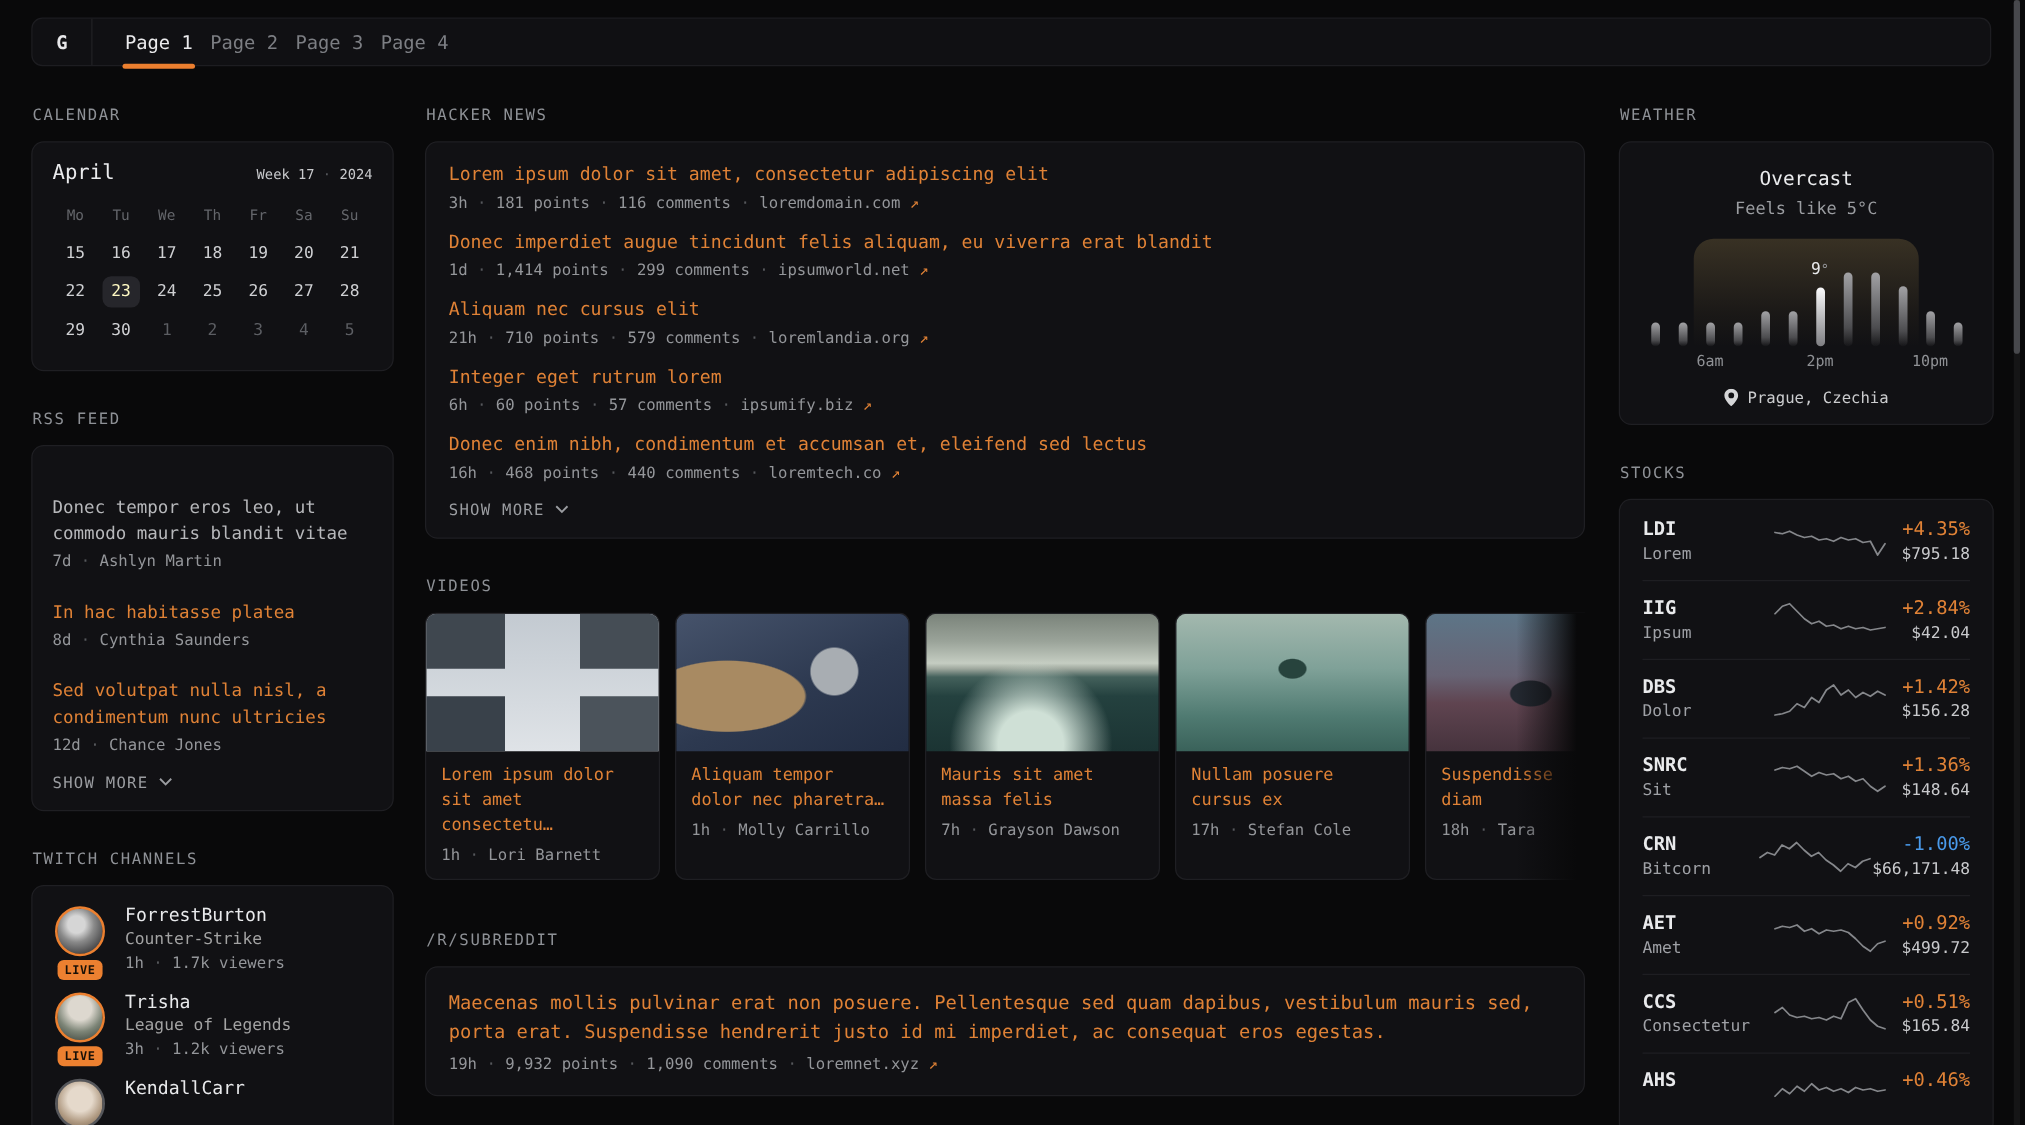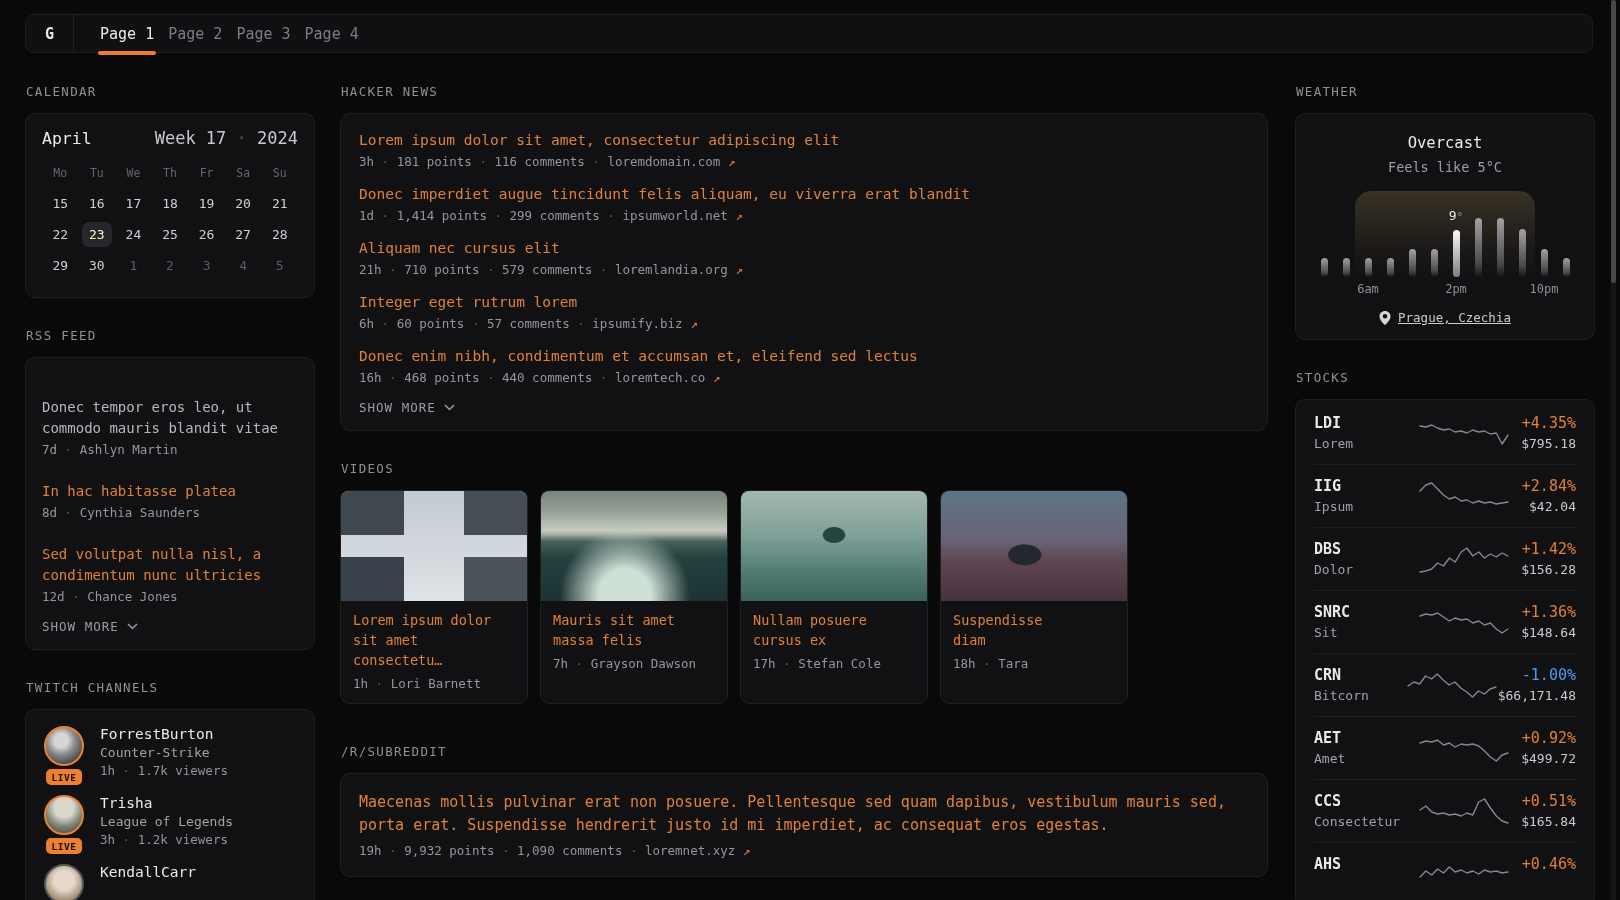--- a/index.html
+++ b/index.html
@@ -49,21 +49,21 @@
   .dot{color:#56585c;}
   .arrow{color:#e08236;}
   .show-more{
     font-size:12.5px;letter-spacing:1px;color:#9b9da1;
     display:flex;align-items:center;gap:8px;cursor:pointer;margin-top:2px;
   }
   
   .cal-card{padding:14px 16px 16px;}
   .cal-head{display:flex;justify-content:space-between;align-items:baseline;}
   .cal-month{font-size:16.5px;color:#eaebed;}
-  .cal-week{font-size:17px;color:#c8c9cc;}
+  .cal-week{font-size:11px;color:#c8c9cc;}
   .cal-grid{display:grid;grid-template-columns:repeat(7,1fr);margin-top:12px;}
   .cal-wd{text-align:center;font-size:11.5px;color:#64666b;padding:6px 0 8px;}
   .cal-day{text-align:center;font-size:13px;color:#cfd0d3;padding:8px 0;}
   .cal-day.muted{color:#5c5e63;}
   .cal-day .dnum{padding:5px 7px;border-radius:7px;}
   .cal-day.selected .dnum{background:#26262b;color:#fef9c3;}
   
   .rss-card{padding:15px 16px;}
   .feed-item{margin-bottom:15px;margin-top:24px;}
   .feed-title{font-size:14px;line-height:21px;color:#e08236;cursor:pointer;}
@@ -153,21 +153,21 @@
   }
   .w-bar{
     position:absolute;width:7px;bottom:0;border-radius:4px;
     background:linear-gradient(180deg,#a2a2a5,#4c4c4f 75%,rgba(60,60,62,.1));
   }
   .w-bar.hl{background:linear-gradient(180deg,#fbfbfc,#7e7e82);}
   .w-temp{position:absolute;font-size:13px;color:#e9eaec;transform:translateX(-50%);white-space:nowrap;}
   .w-temp .deg{color:#97999d;font-size:11px;}
   .w-xlabels{position:relative;width:264px;height:15px;margin:5px auto 0;}
   .w-xlabels span{position:absolute;transform:translateX(-50%);font-size:12px;color:#8f9195;}
-  .w-loc{display:flex;justify-content:center;align-items:center;gap:7px;margin-top:13px;color:#cbccce;font-size:12.5px;text-decoration:underline;}
+  .w-loc{display:flex;justify-content:center;align-items:center;gap:7px;margin-top:13px;color:#cbccce;font-size:12.5px;}
   
   .stocks-card{padding:2px 18px;}
   .stock-row{display:flex;align-items:flex-end;padding:12px 0 13px;border-top:1px solid #1e1e22;cursor:pointer;}
   .stock-row:first-child{border-top:none;}
   .stock-left{width:104px;}
   .stock-sym{font-size:15px;font-weight:bold;color:#e9eaec;}
   .stock-name{font-size:13px;color:#9fa1a6;margin-top:4px;min-height:15px;}
   .stock-spark{width:92px;height:36px;flex:0 0 92px;}
   .stock-right{margin-left:auto;text-align:right;}
   .stock-change{font-size:15px;font-weight:normal;color:#e08236;}
@@ -332,20 +332,27 @@
     <div class="videos-wrap">
       <div class="videos-row" id="videos-row">
           <div class="vid-card">
             <div class="vid-thumb th-towers"></div>
             <div class="vid-body">
               <div class="vid-title">Lorem ipsum dolor sit amet consectetu…</div>
               <div class="vid-meta"><span>1h</span><span class="dot"> · </span><span>Lori Barnett</span></div>
             </div>
           </div>
           <div class="vid-card">
+            <div class="vid-thumb th-camera"></div>
+            <div class="vid-body">
+              <div class="vid-title">Aliquam tempor dolor nec pharetra…</div>
+              <div class="vid-meta"><span>1h</span><span class="dot"> · </span><span>Molly Carrillo</span></div>
+            </div>
+          </div>
+          <div class="vid-card">
             <div class="vid-thumb th-sea"></div>
             <div class="vid-body">
               <div class="vid-title">Mauris sit amet massa felis</div>
               <div class="vid-meta"><span>7h</span><span class="dot"> · </span><span>Grayson Dawson</span></div>
             </div>
           </div>
           <div class="vid-card">
             <div class="vid-thumb th-canoe"></div>
             <div class="vid-body">
               <div class="vid-title">Nullam posuere cursus ex</div>

